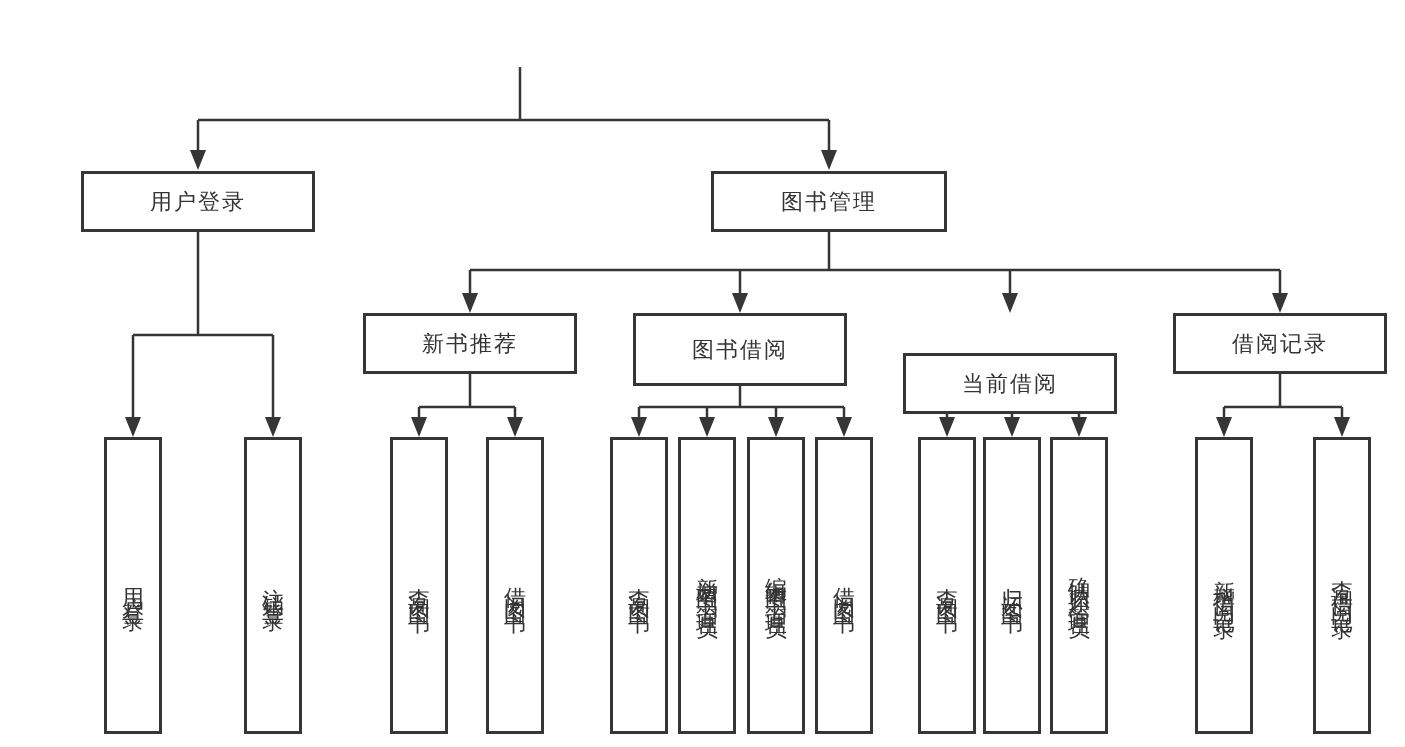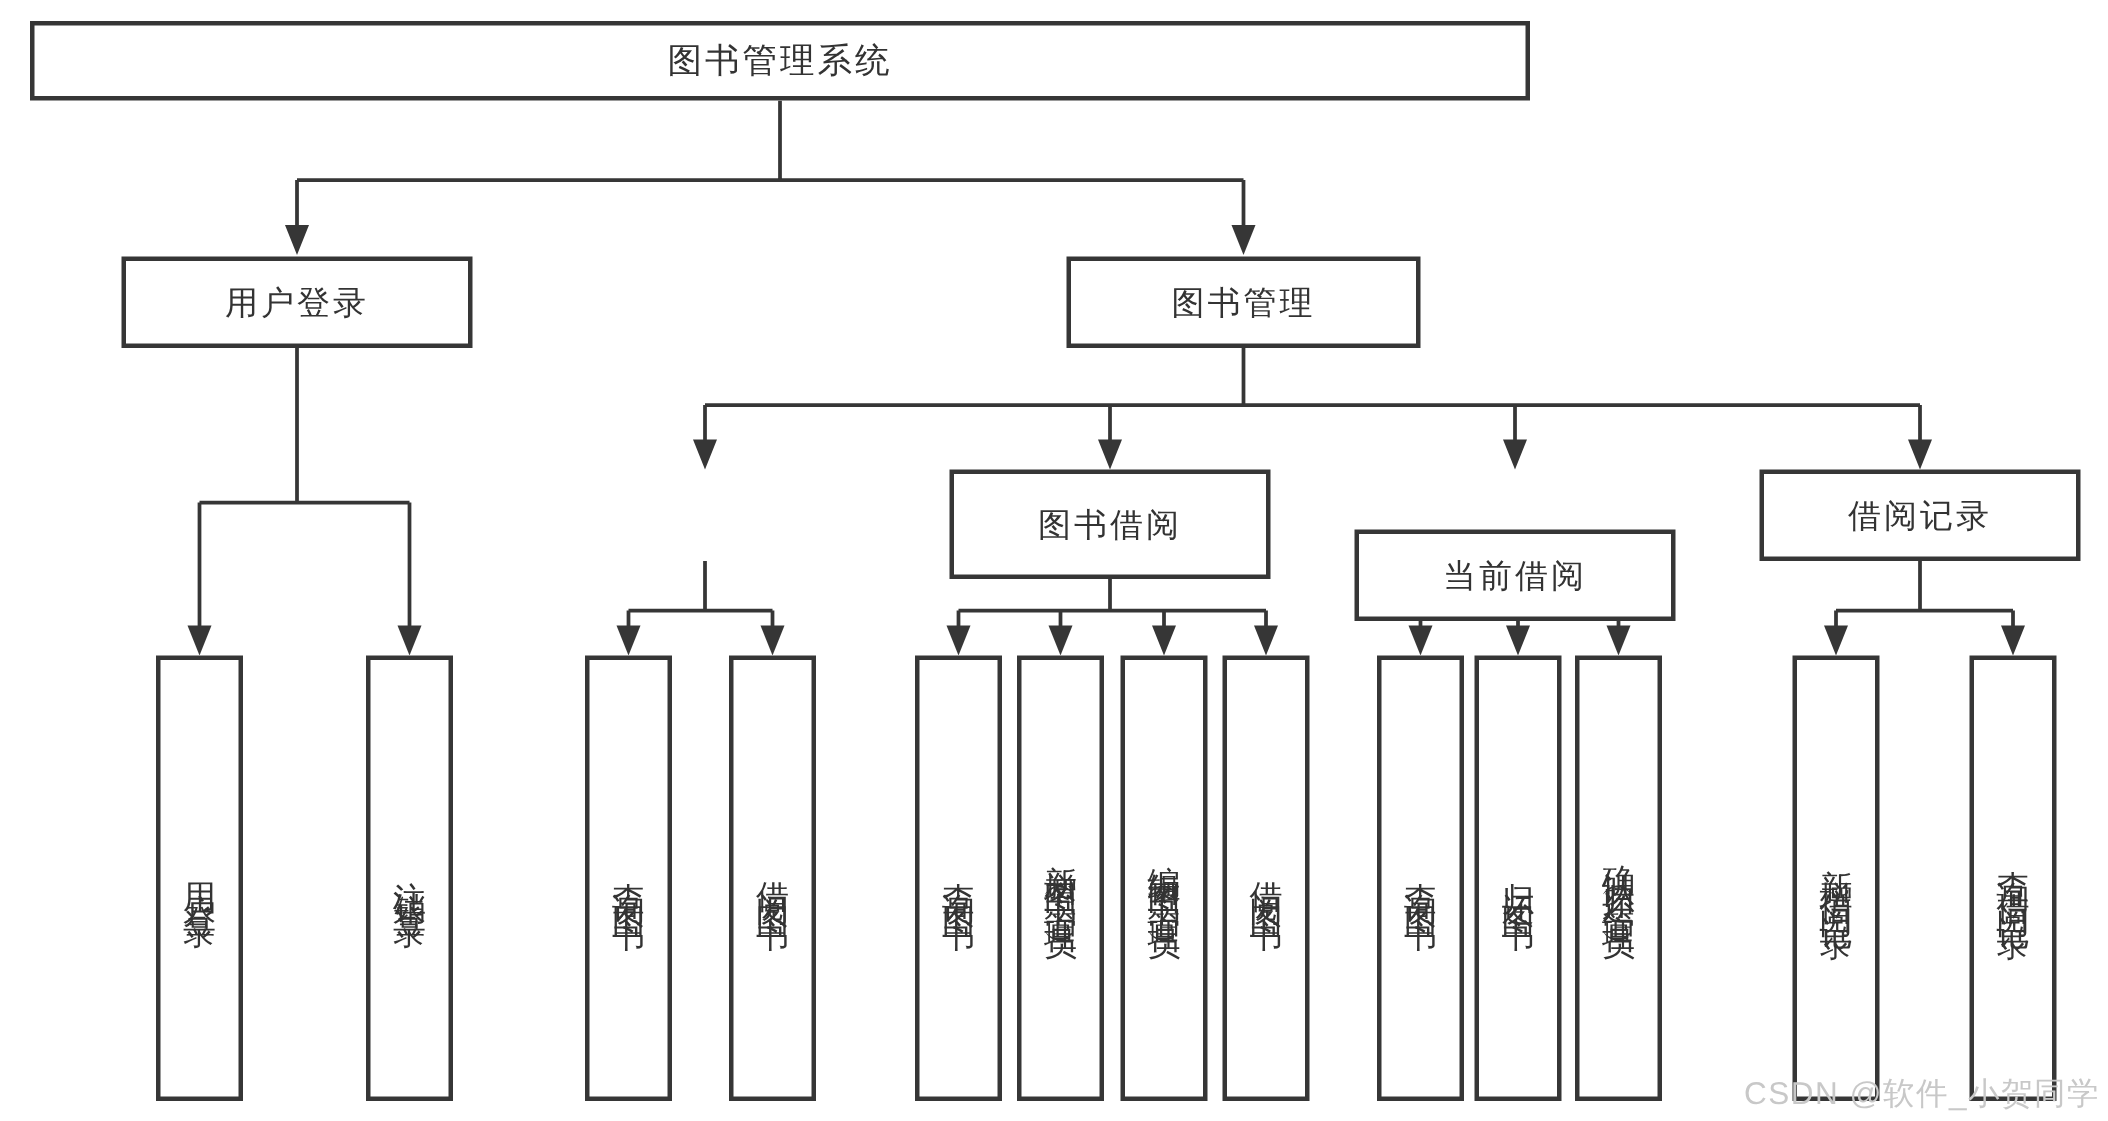--- a/index.html
+++ b/index.html
@@ -119,25 +119,25 @@
       <path class="ar" d="M1004 417 h16 L1012 437 Z"></path>
       <path class="ar" d="M1071 417 h16 L1079 437 Z"></path>
     </g>
     <g>
       <path class="ln" d="M1280 374 V407 M1224 407 H1342 M1224 407 V418 M1342 407 V418"></path>
       <path class="ar" d="M1216 417 h16 L1224 437 Z"></path>
       <path class="ar" d="M1334 417 h16 L1342 437 Z"></path>
     </g>
   </svg>
 
-  <div class="node root" style="left:20px; top:14px; width:1000px; height:53px;">图书管理系统</div>
 
   <div class="node" style="left:81px; top:171px; width:234px; height:61px;">用户登录</div>
   <div class="node" style="left:711px; top:171px; width:236px; height:61px;">图书管理</div>
 
+  <div class="node" style="left:363px; top:313px; width:214px; height:61px;">新书推荐</div>
   <div class="node" style="left:633px; top:313px; width:214px; height:73px;">图书借阅</div>
   <div class="node" style="left:903px; top:313px; width:214px; height:61px;margin-top:40px;">当前借阅</div>
   <div class="node" style="left:1173px; top:313px; width:214px; height:61px;">借阅记录</div>
 
   <div class="leaf" style="left:104px;">
     <span class="vtext">用户登录</span>
   </div>
   <div class="leaf" style="left:244px;">
     <span class="vtext">注销登录</span>
   </div>
@@ -168,15 +168,14 @@
   <div class="leaf long" style="left:1050px;">
     <span class="vtext">确认归还（管理员）</span>
   </div>
   <div class="leaf" style="left:1195px;">
     <span class="vtext">新增借阅记录</span>
   </div>
   <div class="leaf" style="left:1313px;">
     <span class="vtext">查询借阅记录</span>
   </div>
 
-  <div class="watermark">CSDN @软件_小贺同学</div>
 
 </div>
 
 </body></html>

